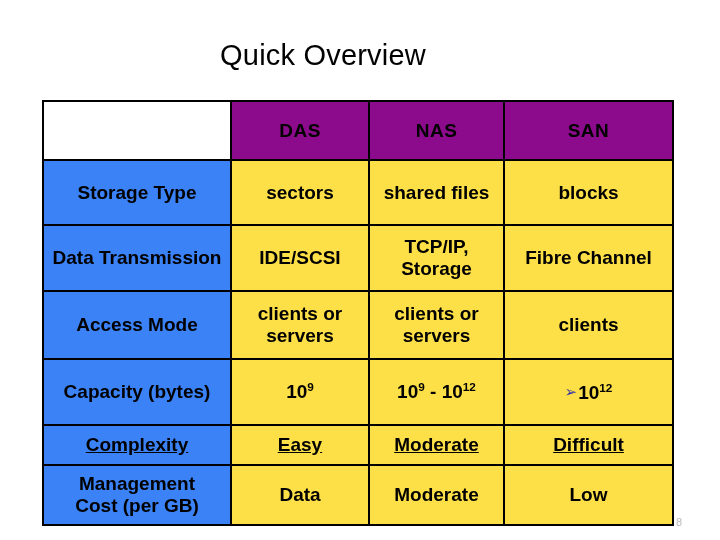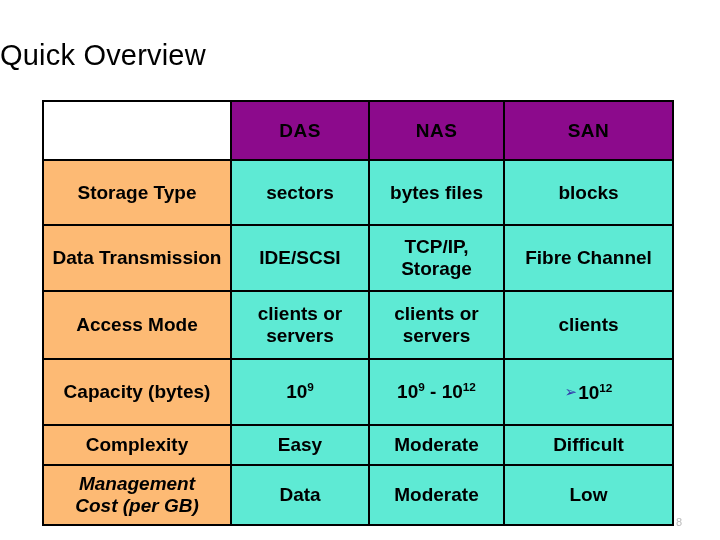--- a/index.html
+++ b/index.html
@@ -15,28 +15,29 @@
     font-family: "Liberation Sans", sans-serif;
     -webkit-font-smoothing: antialiased;
   }
 
   
   #slide-title {
     position: absolute;
     left: 0;
     top: 38px;
     width: 624px;
-    text-align: left;
+    text-align: center;
     font-family: "Liberation Sans", sans-serif;
     font-size: 29px;
     font-weight: 400;
     color: #000000;
     letter-spacing: 0.2px;
     line-height: 34px;
     white-space: nowrap;
+    padding-left: 11px;
   }
 
   
   #comparison-table {
     position: absolute;
     left: 42px;
     top: 100px;
     width: 630px;
     border-collapse: collapse;
     table-layout: fixed;
@@ -70,39 +71,38 @@
     color: #F7E6F7;
     font-size: 26px;
     font-weight: 400;
     height: 53px;
     letter-spacing: 0.5px;
     font-family: "Liberation Sans", sans-serif;
   }
 
   
   td.row-label {
-    background: #fdba74;
+    background: #3b82f6;
   }
   td.row-label.small {
     font-size: 16px;
     line-height: 21px;
-    font-style: italic;
   }
 
   
   td.data-cell {
-    background: #5eead4;
+    background: #fde047;
   }
 
   
   tr.r-storage  td { height: 59px; }
   tr.r-data     td { height: 60px; }
   tr.r-access   td { height: 62px; }
   tr.r-capacity td { height: 60px; }
-  tr.r-complex  td { height: 34px; }
+  tr.r-complex  td { height: 34px; text-decoration: underline; }
   tr.r-cost     td { height: 54px; }
 
   sup.exp {
     font-size: 0.62em;
     vertical-align: super;
     line-height: 0;
     font-weight: 700;
   }
 
   .arrow-glyph {
@@ -142,21 +142,21 @@
       <th class="header-cell">DAS</th>
       <th class="header-cell">NAS</th>
       <th class="header-cell">SAN</th>
     </tr>
   </thead>
   <tbody>
 
     <tr class="r-storage">
       <td class="row-label">Storage Type</td>
       <td class="data-cell">sectors</td>
-      <td class="data-cell">bytes files</td>
+      <td class="data-cell">shared files</td>
       <td class="data-cell">blocks</td>
     </tr>
 
     <tr class="r-data">
       <td class="row-label">Data Transmission</td>
       <td class="data-cell">IDE/SCSI</td>
       <td class="data-cell">TCP/IP, Storage</td>
       <td class="data-cell">Fibre Channel</td>
     </tr>
 

